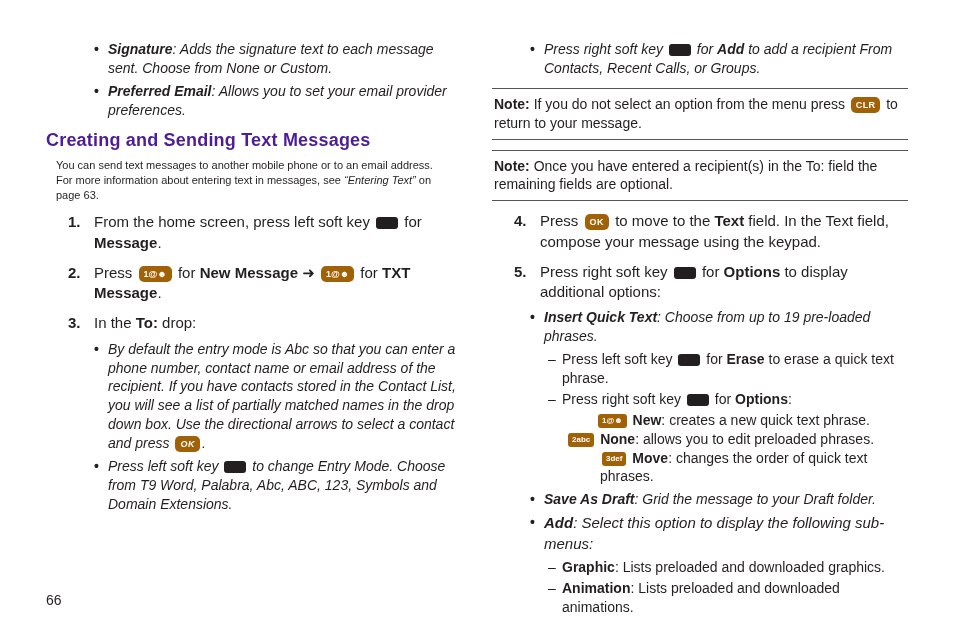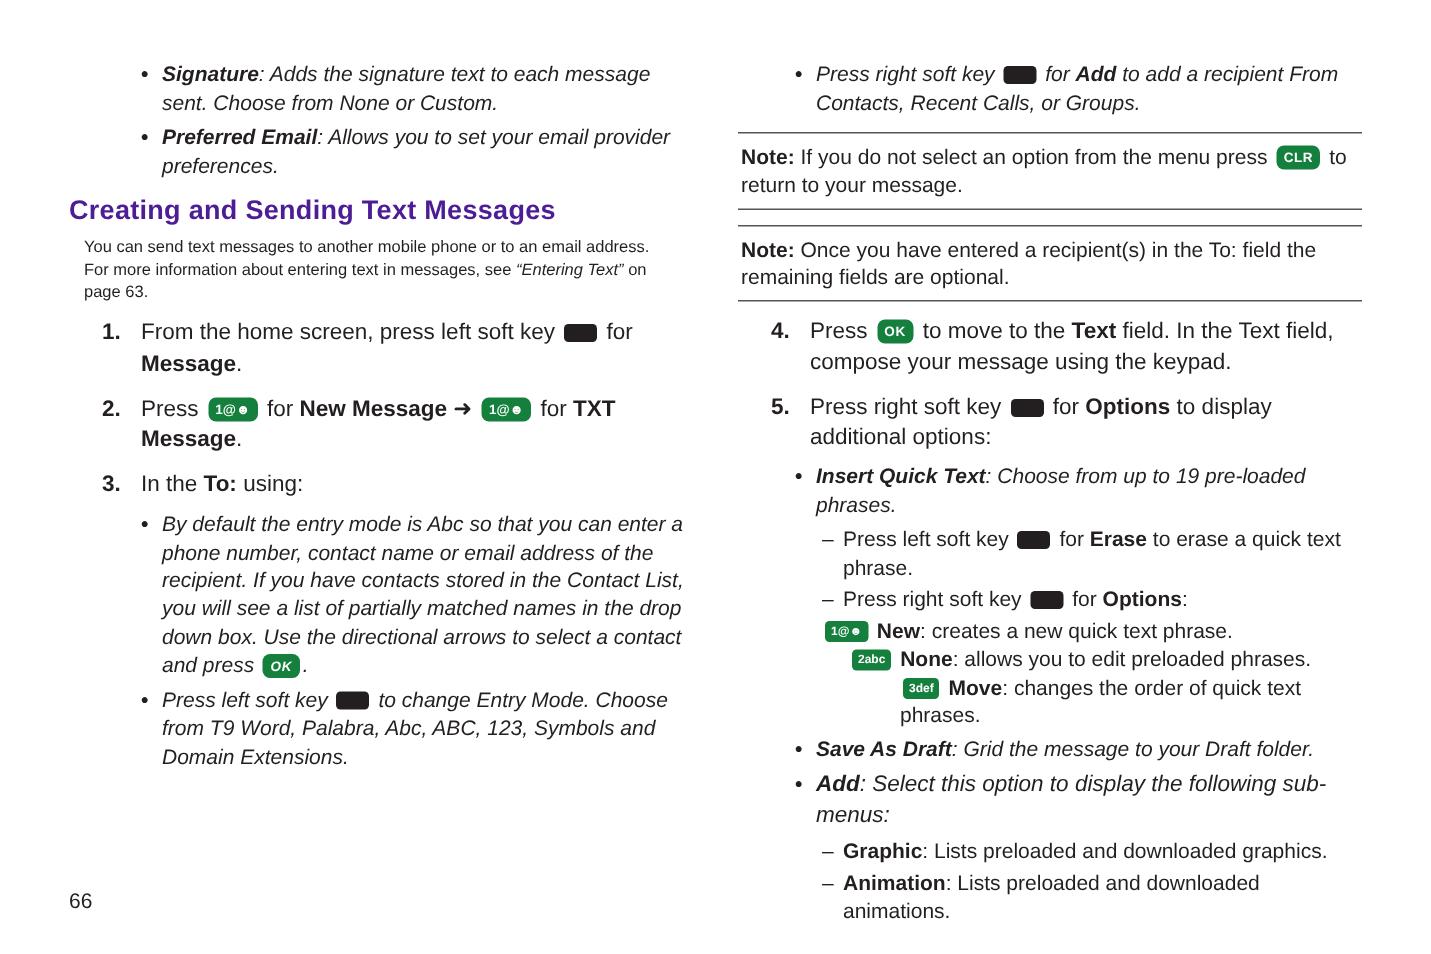--- a/index.html
+++ b/index.html
@@ -72,21 +72,21 @@
   .sub-bullet {
     display: flex;
     margin: 2px 0 2px 64px;
     font-size: 14px;
   }
   .sub-bullet .dash { width: 14px; flex: 0 0 14px; }
   .sub-bullet .sb { flex: 1; }
   .key-icon, .ok-icon, .clr-icon, .soft-icon, .small-key-icon {
     display: inline-block;
     vertical-align: middle;
-    background: #15803d;
+    background: #a16207;
     color: #fff;
     border-radius: 5px;
     font-size: 9px;
     font-weight: bold;
     text-align: center;
     line-height: 16px;
     height: 16px;
     padding: 0 5px;
     margin: 0 2px;
   }
@@ -153,21 +153,21 @@
       <div class="ol-step">
         <div class="ol-num">2.</div>
         <div class="ol-body">
           <span>Press </span><span class="key-icon">1@☻</span><span> for </span><span class="bold">New Message</span><span> ➜ </span><span class="key-icon">1@☻</span><span> for </span><span class="bold">TXT Message</span><span>.</span>
         </div>
       </div>
 
       <div class="ol-step">
         <div class="ol-num">3.</div>
         <div class="ol-body">
-          <span>In the </span><span class="bold">To:</span><span> using:</span>
+          <span>In the </span><span class="bold">To:</span><span> drop:</span>
         </div>
       </div>
 
       <div class="bullet">
         <div class="dot">•</div>
         <div class="bb">
           <span>By default the entry mode is Abc so that you can enter a phone number, contact name or email address of the recipient. If you have contacts stored in the Contact List, you will see a list of partially matched names in the drop down box. Use the directional arrows to select a contact and press </span><span class="ok-icon">OK</span><span>.</span>
         </div>
       </div>
 
@@ -225,21 +225,21 @@
         </div>
       </div>
 
       <div class="sub-bullet" style="margin-left:56px;">
         <div class="dash">–</div>
         <div class="sb">
           <span>Press right soft key </span><span class="soft-icon"></span><span> for </span><span class="bold">Options</span><span>:</span>
         </div>
       </div>
 
-      <div style="margin-left:56px; font-size:14px;">
+      <div style="margin-left:104px; font-size:14px;">
         <span class="small-key-icon">1@☻</span>
         <span class="bold">New</span><span>: creates a new quick text phrase.</span>
       </div>
       <div style="margin-left:74px; font-size:14px;">
         <span class="small-key-icon">2abc</span>
         <span class="bold">None</span><span>: allows you to edit preloaded phrases.</span>
       </div>
       <div style="margin-left:108px; font-size:14px;">
         <span class="small-key-icon">3def</span>
         <span class="bold">Move</span><span>: changes the order of quick text phrases.</span>

